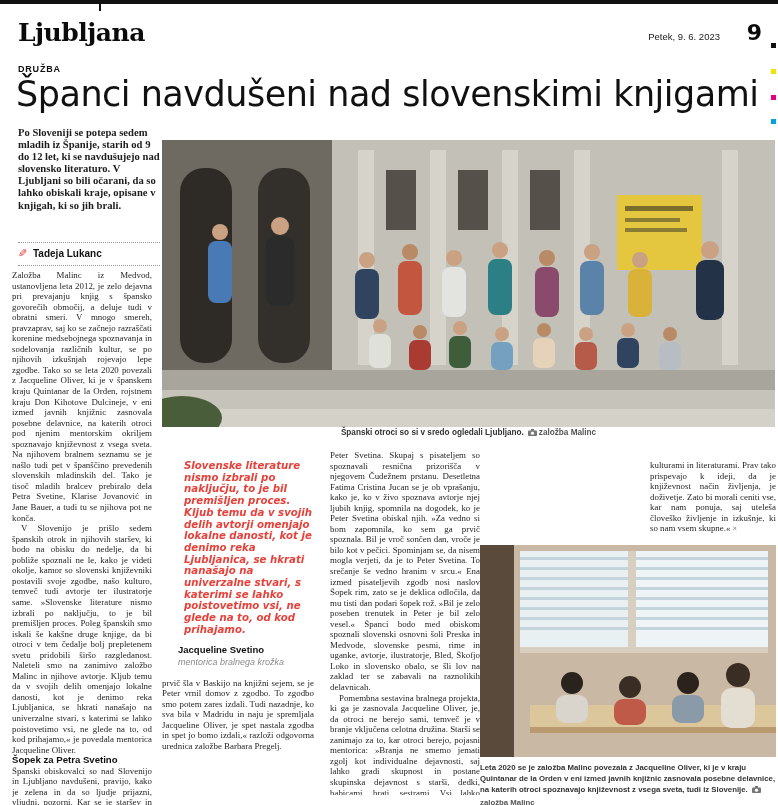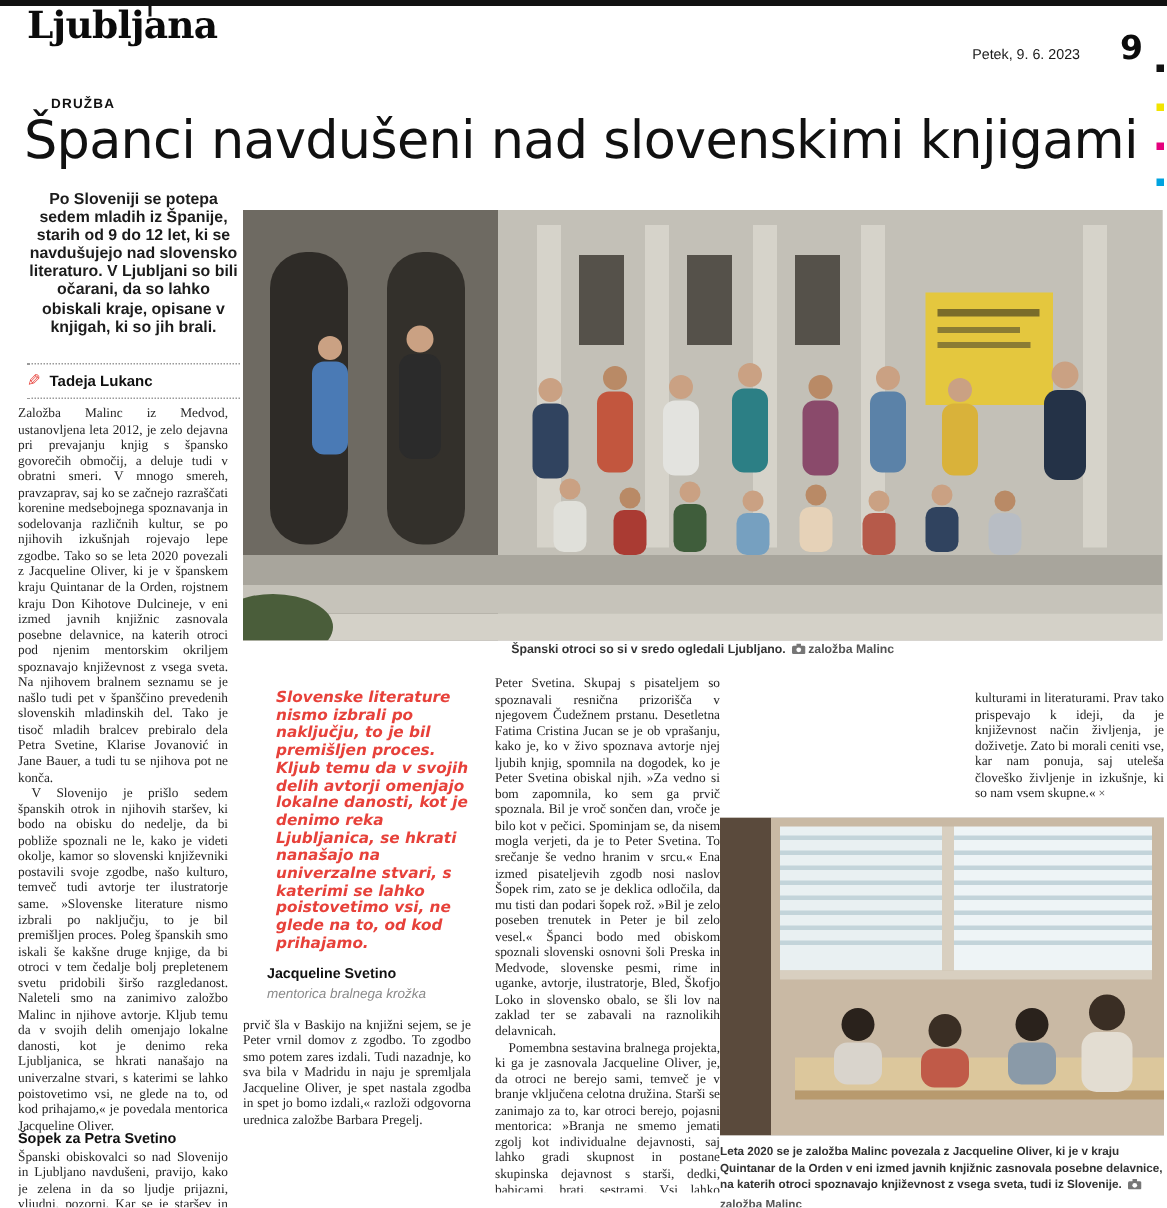--- a/index.html
+++ b/index.html
@@ -5,33 +5,33 @@
   html,body{margin:0;padding:0;background:#fff;}
   .page{position:relative;width:778px;height:805px;background:#ffffff;overflow:hidden;
         font-family:"Liberation Serif",serif;color:#222;}
   
   .topbar{position:absolute;left:0;top:0;width:778px;height:4px;background:#111;}
   .toptick{position:absolute;left:99px;top:0;width:2px;height:11px;background:#111;}
   .regmark{position:absolute;left:771px;width:5px;height:5px;}
   .reg-k{top:43px;background:#111;} .reg-y{top:69px;background:#f2e400;}
   .reg-m{top:95px;background:#e5007d;} .reg-c{top:119px;background:#00a3e0;}
   
-  .masthead{position:absolute;left:18px;top:2px;font-family:"DejaVu Serif",serif;
+  .masthead{position:absolute;left:18px;top:18px;font-family:"DejaVu Serif",serif;
             font-weight:bold;font-size:25px;letter-spacing:-0.5px;color:#0b0b0b;}
   .dateline{position:absolute;right:58px;top:31px;font-family:"Liberation Sans",sans-serif;
             font-size:9.5px;color:#1a1a1a;}
   .pagenum{position:absolute;right:16px;top:20px;font-family:"DejaVu Sans",sans-serif;
            font-weight:bold;font-size:22px;color:#0b0b0b;}
-  .kicker{position:absolute;left:34px;top:64px;font-family:"Liberation Sans",sans-serif;
+  .kicker{position:absolute;left:18px;top:64px;font-family:"Liberation Sans",sans-serif;
           font-weight:bold;font-size:9px;letter-spacing:0.8px;color:#111;}
   .headline{position:absolute;left:16px;top:74px;width:752px;font-family:"DejaVu Sans",sans-serif;
             font-weight:500;font-size:35px;letter-spacing:-0.5px;color:#111;white-space:nowrap;}
   
-  .lead{position:absolute;left:18px;top:127px;width:142px;font-family:Liberation Sans, sans-serif;
-        font-weight:bold;font-size:10.6px;line-height:12.1px;color:#1c1c1c;text-align:center;}
+  .lead{position:absolute;left:18px;top:127px;width:142px;font-family:Liberation Serif, serif;
+        font-weight:bold;font-size:10.6px;line-height:12.1px;color:#1c1c1c;}
   .byline{position:absolute;left:18px;top:242px;width:142px;border-top:1px dotted #9a9a9a;
           border-bottom:1px dotted #9a9a9a;padding:4px 0 5px 0;
           font-family:"Liberation Sans",sans-serif;font-weight:bold;font-size:10px;color:#111;}
   .pencil{color:#e7413a;font-weight:normal;display:inline-block;transform:scaleX(-1);
           font-size:11px;margin-right:3px;}
   
   .bodycol{position:absolute;font-size:8.9px;line-height:10.55px;text-align:justify;
            color:#262626;overflow:hidden;}
   .bodycol p{margin:0;}
   .bodycol p.ind{text-indent:9px;}

